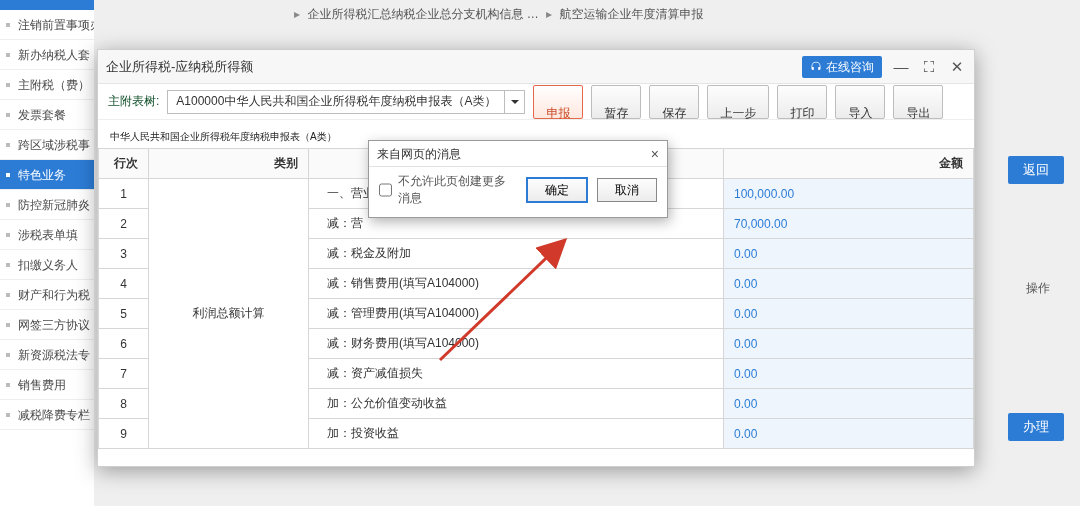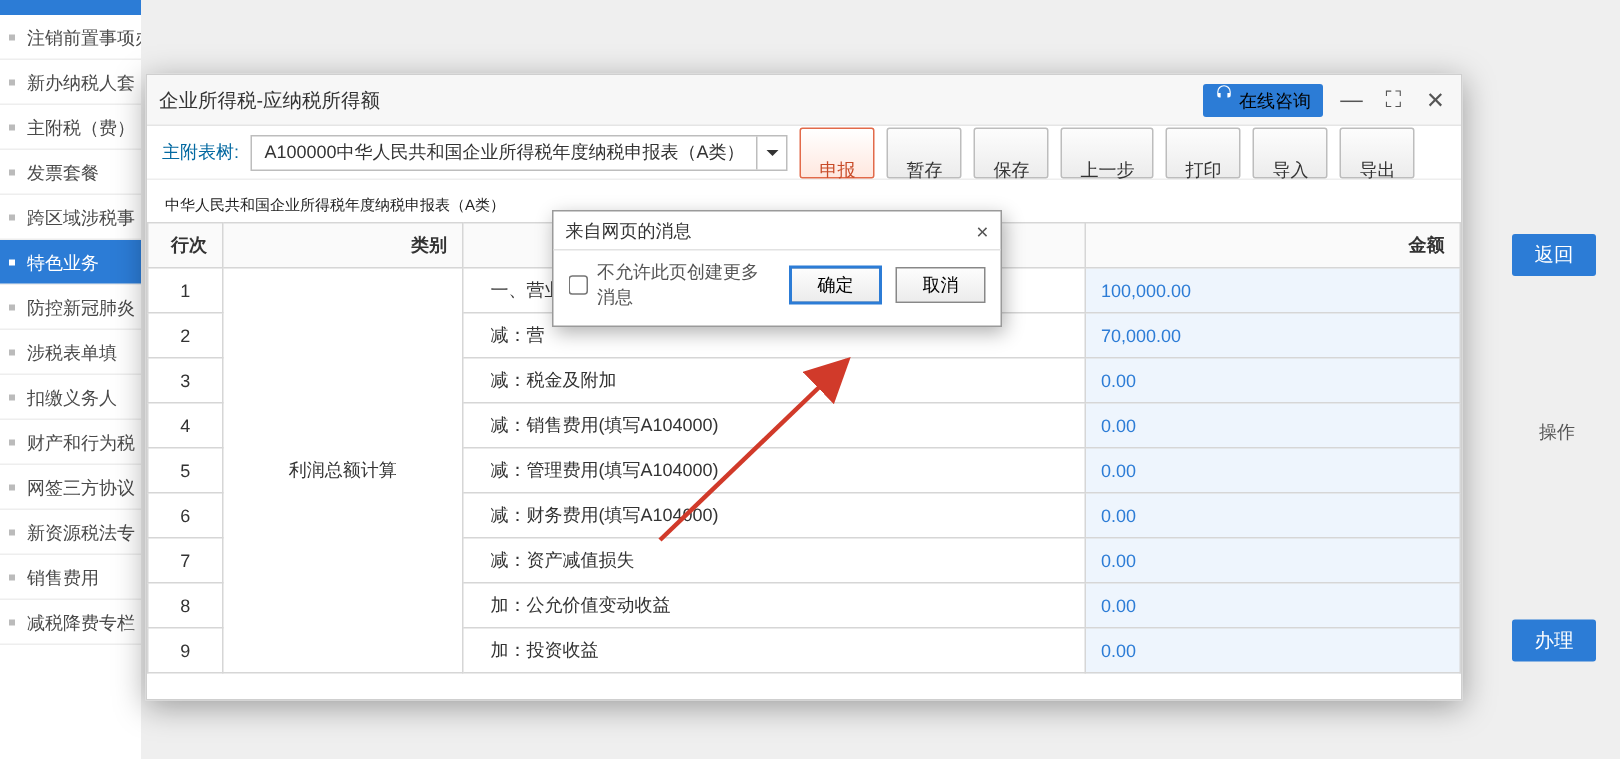--- a/index.html
+++ b/index.html
@@ -21,27 +21,27 @@
   
   .rightbtns { position: absolute; right: 12px; top: 156px; width: 60px; }
   .btn-back, .btn-act2 { display: block; width: 56px; height: 28px; line-height: 28px; text-align: center; background: #2c7cd6; color: #fff; border-radius: 2px; font-size: 13px; }
   .btn-act2 { margin-top: 116px; }
   .act-label { margin-top: 96px; color: #555; font-size: 12px; text-align: center; }
 
   
   .modal { position: absolute; left: 97px; top: 49px; width: 878px; height: 418px; background: #fff; box-shadow: 0 4px 20px rgba(0,0,0,.35); border: 1px solid #cfcfcf; }
   .m-titlebar { height: 34px; background: #f7f7f7; border-bottom: 1px solid #e5e5e5; display: flex; align-items: center; padding: 0 8px; font-size: 13px; color: #333; }
   .m-titlebar .spacer { flex: 1; }
-  .tb-chat { background: #2c7cd6; color: #000000; height: 22px; line-height: 22px; padding: 0 8px; border-radius: 2px; font-size: 12px; display: flex; gap: 4px; }
+  .tb-chat { background: #2c7cd6; color: #ffffff; height: 22px; line-height: 22px; padding: 0 8px; border-radius: 2px; font-size: 12px; display: flex; align-items: center; gap: 4px; }
   .tb-chat svg { width: 12px; height: 12px; fill: #fff; }
   .tb-icons { display: flex; gap: 10px; margin-left: 10px; color: #555; font-size: 15px; }
   .tb-ico { width: 18px; text-align: center; cursor: pointer; }
 
   .m-toolbar { height: 36px; padding: 6px 10px; display: flex; align-items: center; gap: 8px; border-bottom: 1px solid #eee; }
-  .tbl-label { color: #0369a1; font-size: 12px; }
+  .tbl-label { color: #14532d; font-size: 12px; }
   .tbl-sel { display: flex; align-items: center; border: 1px solid #bdbdbd; background: #fff; height: 24px; }
   .tbl-sel .txt { padding: 0 8px; font-size: 12px; color: #333; min-width: 280px; }
   .tbl-sel .arr { width: 20px; height: 22px; border-left: 1px solid #bdbdbd; display: flex; align-items: center; justify-content: center; }
   .tbl-sel .arr::before { content: ""; border: 4px solid transparent; border-top-color: #333; margin-top: 4px; }
   .btn { height: 20px; line-height: 22px; padding: 16px 12px; border: 1px solid #bdbdbd; background: linear-gradient(#fdfdfd,#ececec); font-size: 12px; color: #333; border-radius: 2px; cursor: pointer; }
   .btn.primary { border-color: #e26a4a; color: #c84b28; background: linear-gradient(#fff,#ffe7df); }
 
   .m-tabletitle { padding: 10px 12px 4px; font-size: 10px; font-weight: normal; color: #222; }
 
   .grid { width: 100%; border-collapse: collapse; table-layout: fixed; }
@@ -83,20 +83,26 @@
     <div class="sb-item">防控新冠肺炎</div>
     <div class="sb-item">涉税表单填</div>
     <div class="sb-item">扣缴义务人</div>
     <div class="sb-item">财产和行为税</div>
     <div class="sb-item">网签三方协议</div>
     <div class="sb-item">新资源税法专</div>
     <div class="sb-item">销售费用</div>
     <div class="sb-item">减税降费专栏</div>
   </div>
 
+  <div class="crumb">
+    <span class="chev">▸</span>
+    <span>企业所得税汇总纳税企业总分支机构信息 …</span>
+    <span class="chev">▸</span>
+    <span>航空运输企业年度清算申报</span>
+  </div>
 
   <div class="rightbtns">
     <div class="btn-back">返回</div>
     <div class="act-label">操作</div>
     <div class="btn-act2">办理</div>
   </div>
 
   <div class="modal">
     <div class="m-titlebar">
       <span>企业所得税-应纳税所得额</span>

